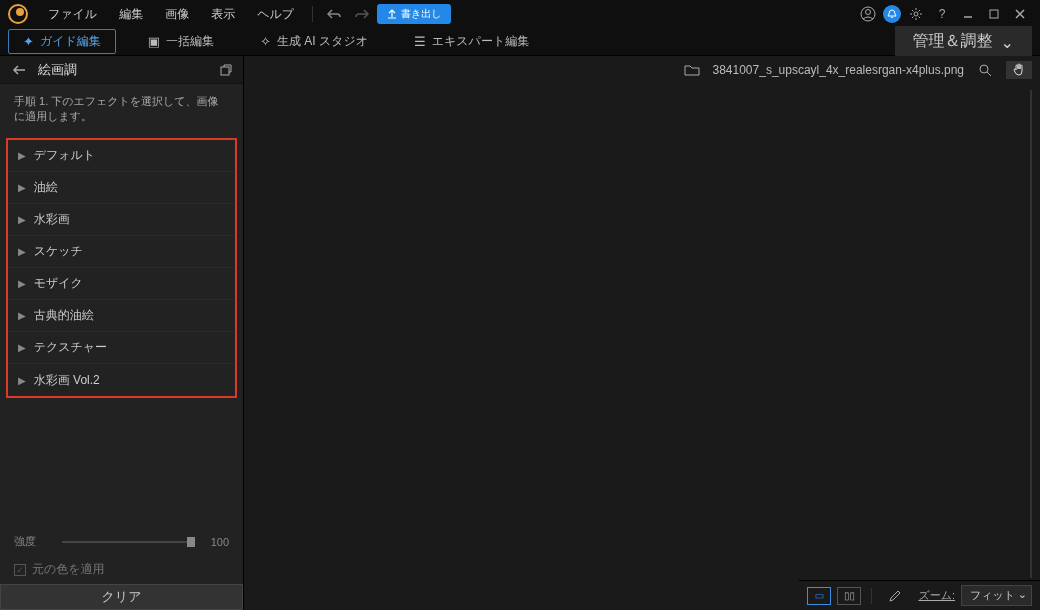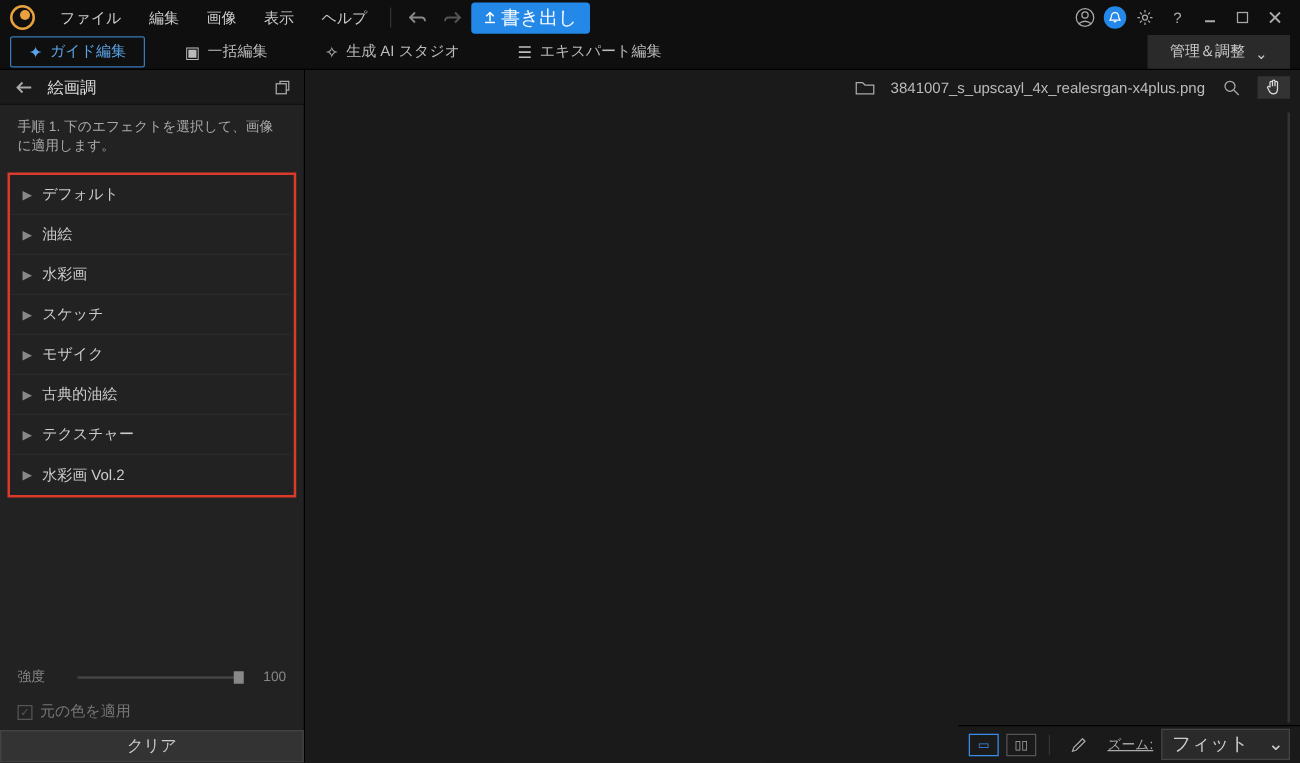--- a/index.html
+++ b/index.html
@@ -4,30 +4,30 @@
 <style>
 * { margin: 0; padding: 0; box-sizing: border-box; font-family: "Meiryo", "Hiragino Sans", sans-serif; }
 body { width: 1040px; height: 610px; background: #1a1a1a; color: #ccc; font-size: 12px; overflow: hidden; }
 
 .topbar { height: 28px; background: #0f0f0f; display: flex; align-items: center; padding: 0 8px; gap: 2px; }
 .logo-circle { width: 20px; height: 20px; border: 2px solid #e8a13e; border-radius: 50%; display: flex; align-items: center; justify-content: center; margin-right: 8px; }
 .logo-inner { width: 8px; height: 8px; background: #e8a13e; border-radius: 50%; transform: translate(2px,-2px); }
 .menu-item { padding: 4px 10px; color: #ccc; cursor: pointer; font-size: 12px; }
 .top-sep { width: 1px; height: 16px; background: #333; margin: 0 6px; }
 .nav-arrow { padding: 4px 6px; color: #888; cursor: pointer; }
-.export-btn { background: #2388e8; color: #fff; padding: 3px 10px; border-radius: 3px; display: flex; align-items: center; gap: 4px; cursor: pointer; font-size: 15px; }
+.export-btn { background: #2388e8; color: #fff; padding: 3px 10px; border-radius: 3px; display: flex; align-items: center; gap: 4px; cursor: pointer; font-size: 10px; }
 .top-spacer { flex: 1; }
 .top-icon { width: 22px; height: 22px; display: flex; align-items: center; justify-content: center; color: #aaa; cursor: pointer; margin: 0 1px; }
 .top-icon.badge { background: #2388e8; border-radius: 50%; width: 18px; height: 18px; color: #fff; }
 
 .modebar { height: 28px; background: #0f0f0f; display: flex; align-items: center; padding: 0 8px; gap: 18px; border-bottom: 1px solid #000; }
 .mode-btn { display: flex; align-items: center; gap: 6px; padding: 3px 14px; color: #bbb; cursor: pointer; font-size: 12px; }
 .mode-btn.active { border: 1px solid #3a7ab8; color: #5aa3e8; border-radius: 2px; }
 .mode-icon { font-size: 13px; }
-.manage-btn { margin-left: auto; background: #2a2a2a; padding: 5px 18px; display: flex; align-items: flex-end; gap: 8px; cursor: pointer; font-size: 12px; }
+.manage-btn { margin-left: auto; background: #2a2a2a; padding: 5px 18px; display: flex; align-items: flex-end; gap: 8px; cursor: pointer; font-size: 16px; }
 
 .main { display: flex; height: 554px; }
 
 .sidebar { width: 244px; background: #222; display: flex; flex-direction: column; border-right: 1px solid #000; }
 .side-header { height: 28px; background: #1a1a1a; display: flex; align-items: center; padding: 0 8px; gap: 8px; border-bottom: 1px solid #111; }
 .back-arrow { color: #aaa; cursor: pointer; padding: 2px 4px; }
 .side-title { flex: 1; color: #ddd; font-size: 13px; }
 .side-icon-r { color: #aaa; cursor: pointer; padding: 2px; }
 .side-instr { padding: 10px 14px; color: #aaa; font-size: 11px; }
 .highlight-box { border: 2px solid #d93a2a; margin: 4px 6px 4px 6px; }
@@ -76,21 +76,21 @@
 .p1 .arm.r { top: 26px; right: -28px; transform: rotate(-12deg); }
 .p2 .arm.l { top: 22px; left: -20px; transform: rotate(25deg); width: 26px; }
 .p2 .arm.r { top: 22px; right: -22px; transform: rotate(-20deg); width: 26px; }
 
 .canvas-footer { height: 30px; display: flex; align-items: center; padding: 0 8px; gap: 6px; background: #1a1a1a; border-top: 1px solid #000; }
 .view-btn { width: 24px; height: 18px; border: 1px solid #555; display: flex; align-items: center; justify-content: center; cursor: pointer; font-size: 10px; color: #aaa; }
 .view-btn.active { border-color: #3a8ee8; color: #3a8ee8; }
 .footer-sep { width: 1px; height: 16px; background: #333; margin: 0 4px; }
 .footer-spacer { flex: 1; }
 .zoom-label { color: #aaa; font-size: 11px; text-decoration: underline; }
-.zoom-select { background: #2a2a2a; border: 1px solid #444; color: #ccc; padding: 2px 32px 2px 8px; font-size: 15px; position: relative; }
+.zoom-select { background: #2a2a2a; border: 1px solid #444; color: #ccc; padding: 2px 16px 2px 8px; font-size: 11px; position: relative; }
 svg { display: block; }
 </style>
 </head>
 <body>
 
 <div class="topbar">
   <div class="logo-circle">
       <div class="logo-inner"></div>
     </div>
   <div class="menu-item">ファイル</div>

